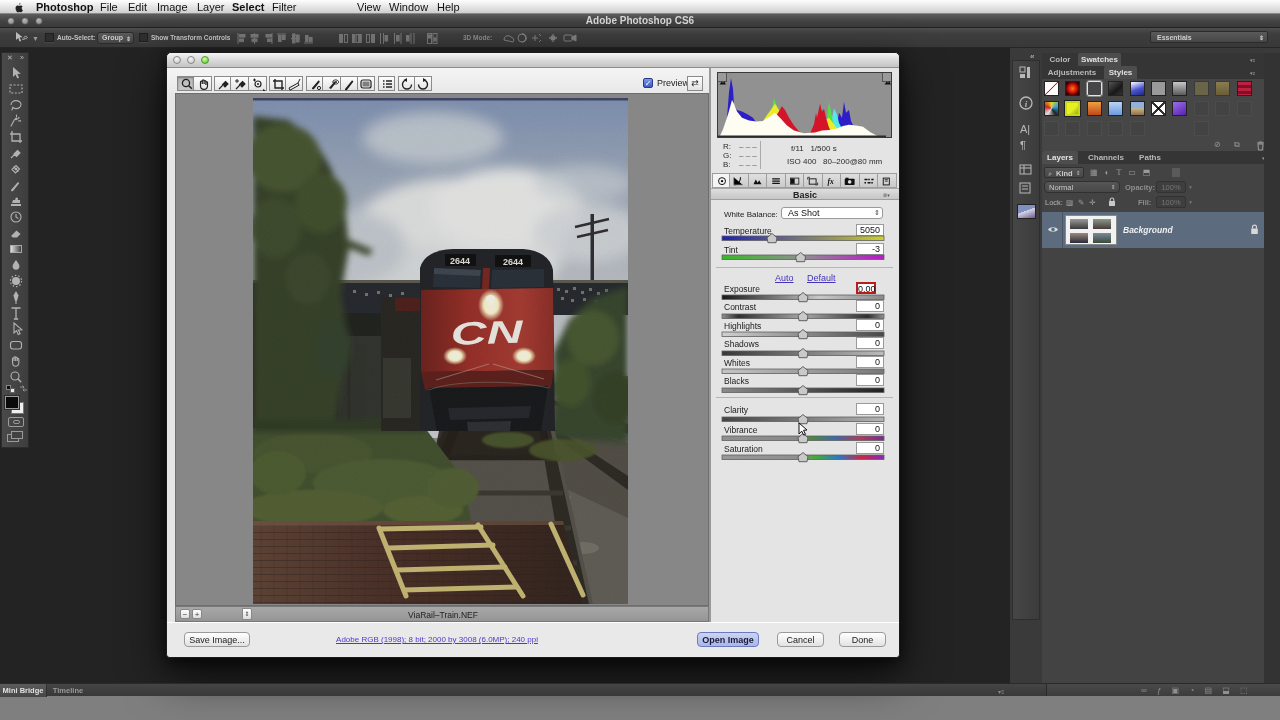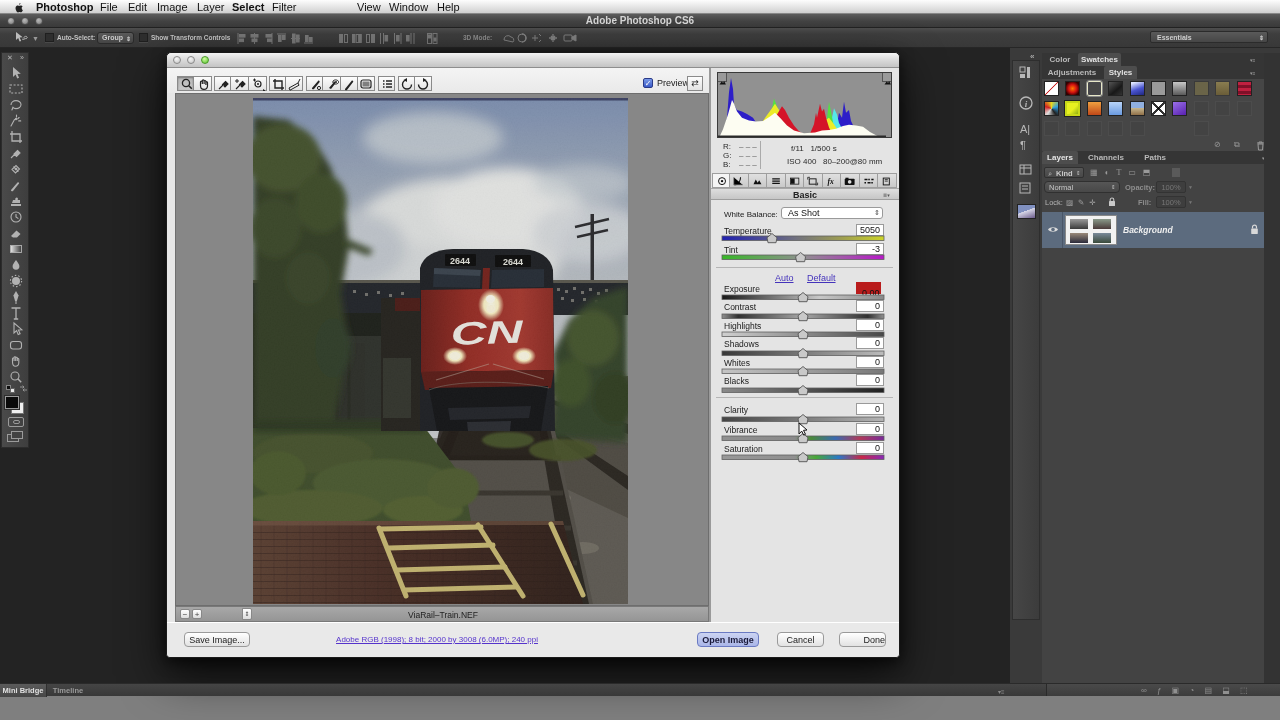--- a/index.html
+++ b/index.html
@@ -287,21 +287,21 @@
     <span class="a" style="left:172px;top:0">⊘</span>
       <span class="a" style="left:192px;top:0">⧉</span>
       <svg class="a" style="left:214px;top:1px" width="9" height="10" viewBox="0 0 9 10">
         <path d="M1 2h7M3 2V1h3v1M2 3l.5 6h4L7 3z" stroke="#9a9a9a" fill="none"></path>
       </svg>
   </div>
 
   <div class="a" style="left:32px;top:103px;width:232px;height:13px;background:#353535">
     <div class="a" style="left:0px;top:0;width:36px;height:13px;background:#4d4d4d;border-radius:2px 2px 0 0;color:#e6e6e6;font-size:8px;font-weight:bold;line-height:13px;text-align:center">Layers</div>
     <div class="a" style="left:40px;top:0;width:48px;height:13px;color:#b9b9b9;font-size:8px;font-weight:bold;line-height:13px;text-align:center">Channels</div>
-    <div class="a" style="left:92px;top:0;width:32px;height:13px;color:#b9b9b9;font-size:8px;font-weight:bold;line-height:13px;text-align:right">Paths</div>
+    <div class="a" style="left:92px;top:0;width:32px;height:13px;color:#b9b9b9;font-size:8px;font-weight:bold;line-height:13px;text-align:center">Paths</div>
     <div class="a" style="left:220px;top:4px;color:#999;font-size:5px">▾≡</div>
   </div>
   <div class="a" style="left:32px;top:116px;width:232px;height:519px;background:#434343">
 
     <div class="a" style="left:2px;top:3px;width:40px;height:11px;background:linear-gradient(#565656,#484848);border:1px solid #303030;border-radius:2px;color:#c9c9c9;font-size:7.5px">
         <span class="a" style="left:3px;top:1px">⌕</span>
         <span class="a" style="left:11px;top:1px;font-weight:bold">Kind</span>
         <span class="a" style="left:31px;top:2px;font-size:5.5px">⇕</span>
       </div>
     <div class="a" style="left:48px;top:4px;color:#9a9a9a;font-size:8px;letter-spacing:7px">▦◐<span style="font-family:'Liberation Serif'">T</span>▭⬒</div>
@@ -798,21 +798,21 @@
             <linearGradient id="g1" x1="0" y1="0" x2="1" y2="0">
               <stop offset="0" stop-color="#38b828"></stop>
               <stop offset=".5" stop-color="#909090"></stop>
               <stop offset="1" stop-color="#b818c8"></stop>
             </linearGradient>
           </defs>
           <rect x="11" y="4" width="162" height="4.5" fill="url(#g1)" stroke="#606060" stroke-width=".8"></rect>
           <path d="M89.6 1.5l5 4.2-1 5h-8l-1-5z" fill="#c9c9c9" stroke="#555" stroke-width=".9"></path>
         </svg>
         <span class="a" style="left:13px;top:215.5px;font-size:8.5px;color:#1a1a1a">Exposure</span>
-        <div class="a" style="left:145px;top:213.5px;width:20px;height:12px;background:#fff;border:6px solid #b91c1c;font-size:9px;color:#111;text-align:right;line-height:11px;padding-right:13px">0.00</div>
+        <div class="a" style="left:145px;top:213.5px;width:20px;height:12px;background:#fff;border:2px solid #b91c1c;font-size:9px;color:#111;text-align:right;line-height:11px;padding-right:13px">0.00</div>
         <svg class="a" style="left:0;top:223px" width="188" height="13" viewBox="0 0 188 13">
           <defs>
             <linearGradient id="g2" x1="0" y1="0" x2="1" y2="0">
               <stop offset="0" stop-color="#181818"></stop>
               <stop offset=".6" stop-color="#c8c8c8"></stop>
               <stop offset="1" stop-color="#8a8a8a"></stop>
             </linearGradient>
           </defs>
           <rect x="11" y="4" width="162" height="4.5" fill="url(#g2)" stroke="#606060" stroke-width=".8"></rect>
           <path d="M92 1.5l5 4.2-1 5h-8l-1-5z" fill="#c9c9c9" stroke="#555" stroke-width=".9"></path>
@@ -942,21 +942,21 @@
     <div class="a" style="left:29px;top:16px;width:36px;height:24px;background:#fff;border:1px solid #888;border-radius:2px 0 0 2px;font-size:8px;color:#222;text-align:center;line-height:12px">28%</div>
     <div class="a" style="left:66px;top:1px;width:10px;height:12px;background:linear-gradient(#fff,#ddd);border:1px solid #888;border-radius:0 2px 2px 0;font-size:6px;color:#444;text-align:center;line-height:11px">⇕</div>
     <div class="a" style="left:167px;top:3px;width:200px;text-align:center;font-size:8.5px;color:#1e1e1e">ViaRail–Train.NEF</div>
   </div>
 
   <div class="a" style="left:0;top:569px;width:732px;height:35px;background:#e9e9e9;border-radius:0 0 4px 4px;border-top:1px solid #fff">
     <div class="a" style="left:17px;top:9px;width:66px;height:15px;background:linear-gradient(#fff,#e2e2e2);border:1px solid #9a9a9a;border-radius:4px;font-size:9px;color:#222;text-align:center;line-height:14px">Save Image...</div>
     <div class="a" style="left:120px;top:12px;width:300px;text-align:center;font-size:8px;color:#5533cc;text-decoration:underline">Adobe RGB (1998); 8 bit; 2000 by 3008 (6.0MP); 240 ppi</div>
     <div class="a" style="left:530px;top:9px;width:62px;height:15px;background:linear-gradient(#ccd4f2,#aab6e8);border:1px solid #6a7ac2;border-radius:4px;font-size:9px;font-weight:bold;color:#1a1a3a;text-align:center;line-height:14px">Open Image</div>
     <div class="a" style="left:610px;top:9px;width:47px;height:15px;background:linear-gradient(#fff,#e2e2e2);border:1px solid #9a9a9a;border-radius:4px;font-size:9px;color:#222;text-align:center;line-height:14px">Cancel</div>
-    <div class="a" style="left:672px;top:9px;width:47px;height:15px;background:linear-gradient(#fff,#e2e2e2);border:1px solid #9a9a9a;border-radius:4px;font-size:9px;color:#222;text-align:right;line-height:14px">Done</div>
+    <div class="a" style="left:672px;top:9px;width:47px;height:15px;background:linear-gradient(#fff,#e2e2e2);border:1px solid #9a9a9a;border-radius:4px;font-size:9px;color:#222;text-align:center;line-height:14px">Done</div>
   </div>
 </div>
 
 <div class="a" style="left:0;top:683px;width:1280px;height:13px;background:linear-gradient(#454545,#383838);border-top:1px solid #2a2a2a">
   <div class="a" style="left:0;top:0;width:47px;height:13px;background:linear-gradient(#5b5b5b,#474747);border-right:1px solid #303030;color:#e0e0e0;font-size:7.5px;font-weight:bold;text-align:center;line-height:13px">Mini Bridge</div>
   <div class="a" style="left:48px;top:0;width:40px;height:13px;color:#9a9a9a;font-size:7.5px;font-weight:bold;text-align:center;line-height:13px">Timeline</div>
   <div class="a" style="left:998px;top:4px;color:#888;font-size:6px">▾≡</div>
 </div>
 <div class="a" style="left:1046px;top:683px;width:234px;height:13px;background:linear-gradient(#4a4a4a,#3c3c3c);border-top:1px solid #2a2a2a;border-left:1px solid #2a2a2a;color:#909090;font-size:8px">
   <span class="a" style="left:94px;top:2px;letter-spacing:4px">∞ ƒ ▣ ◔ ▤ ⬓ ⬚</span>

